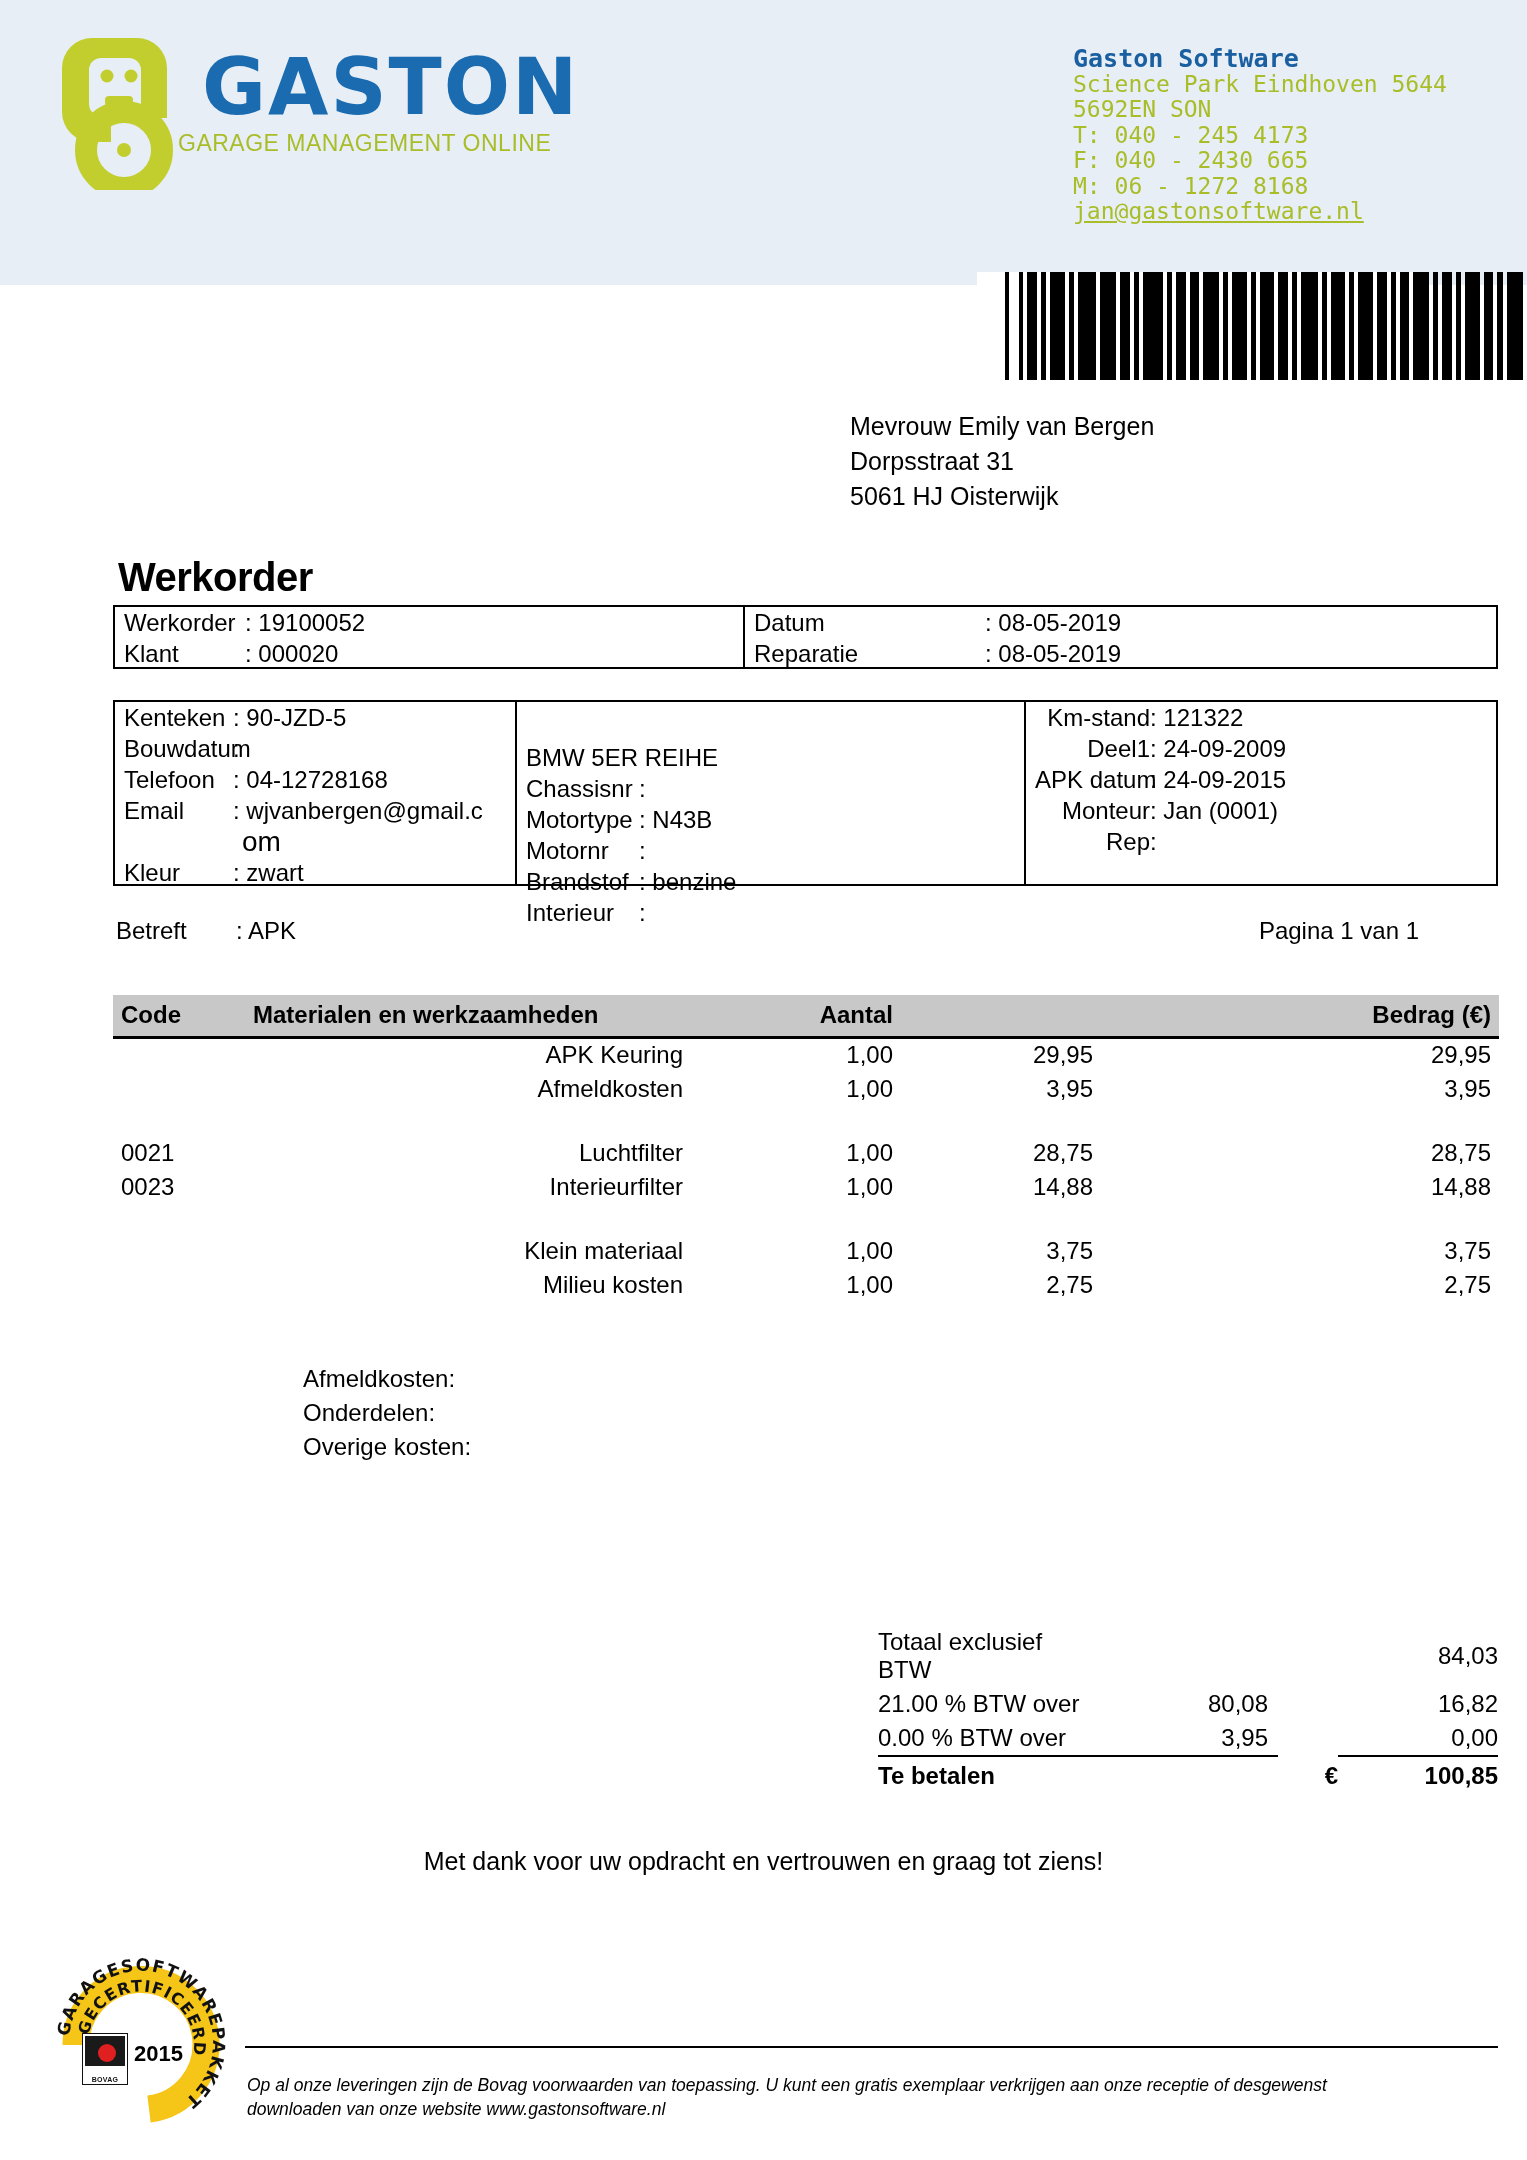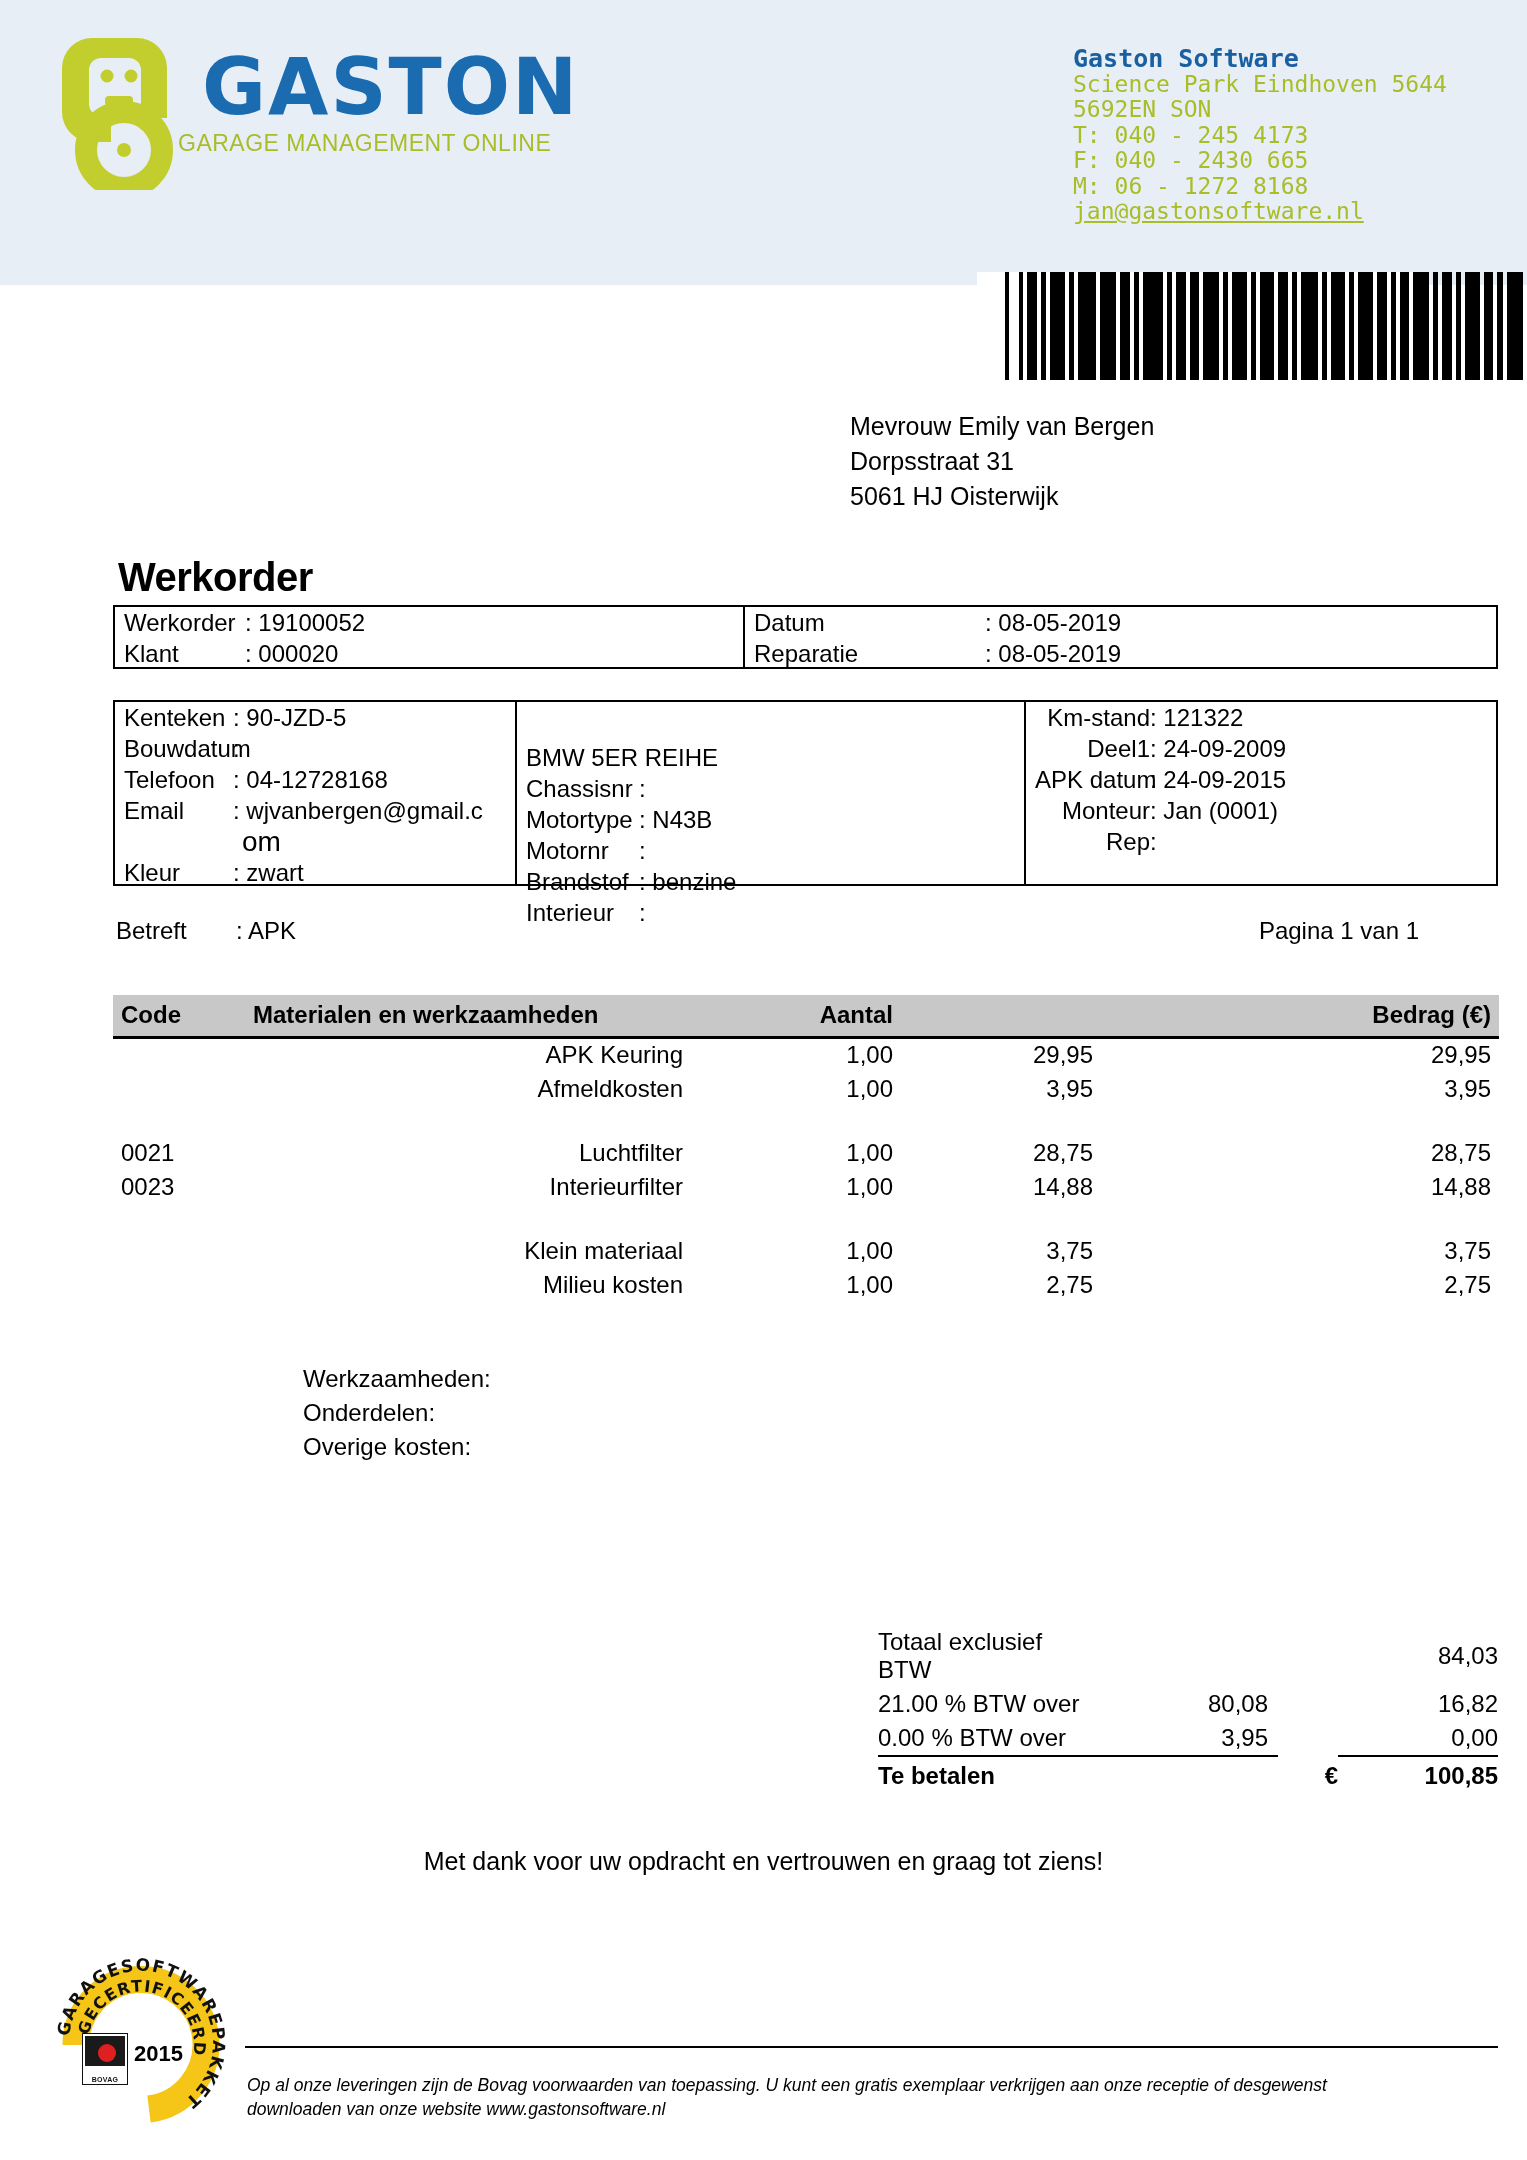--- a/index.html
+++ b/index.html
@@ -464,21 +464,21 @@
           <td class="c-desc">Milieu kosten</td>
           <td class="c-qty">1,00</td>
           <td class="c-price">2,75</td>
           <td class="c-amt">2,75</td>
         </tr>
       </tbody>
   </table>
 </div>
 
 <div id="notes">
-  <div>Werkzaamheden:</div>
+  <div>Afmeldkosten:</div>
   <div>Onderdelen:</div>
   <div>Overige kosten:</div>
 </div>
 
 <div id="totals">
   <table>
     <tbody id="totals-body">
         <tr>
           <td class="t-label">Totaal exclusief BTW</td>
           <td class="t-base"></td>

